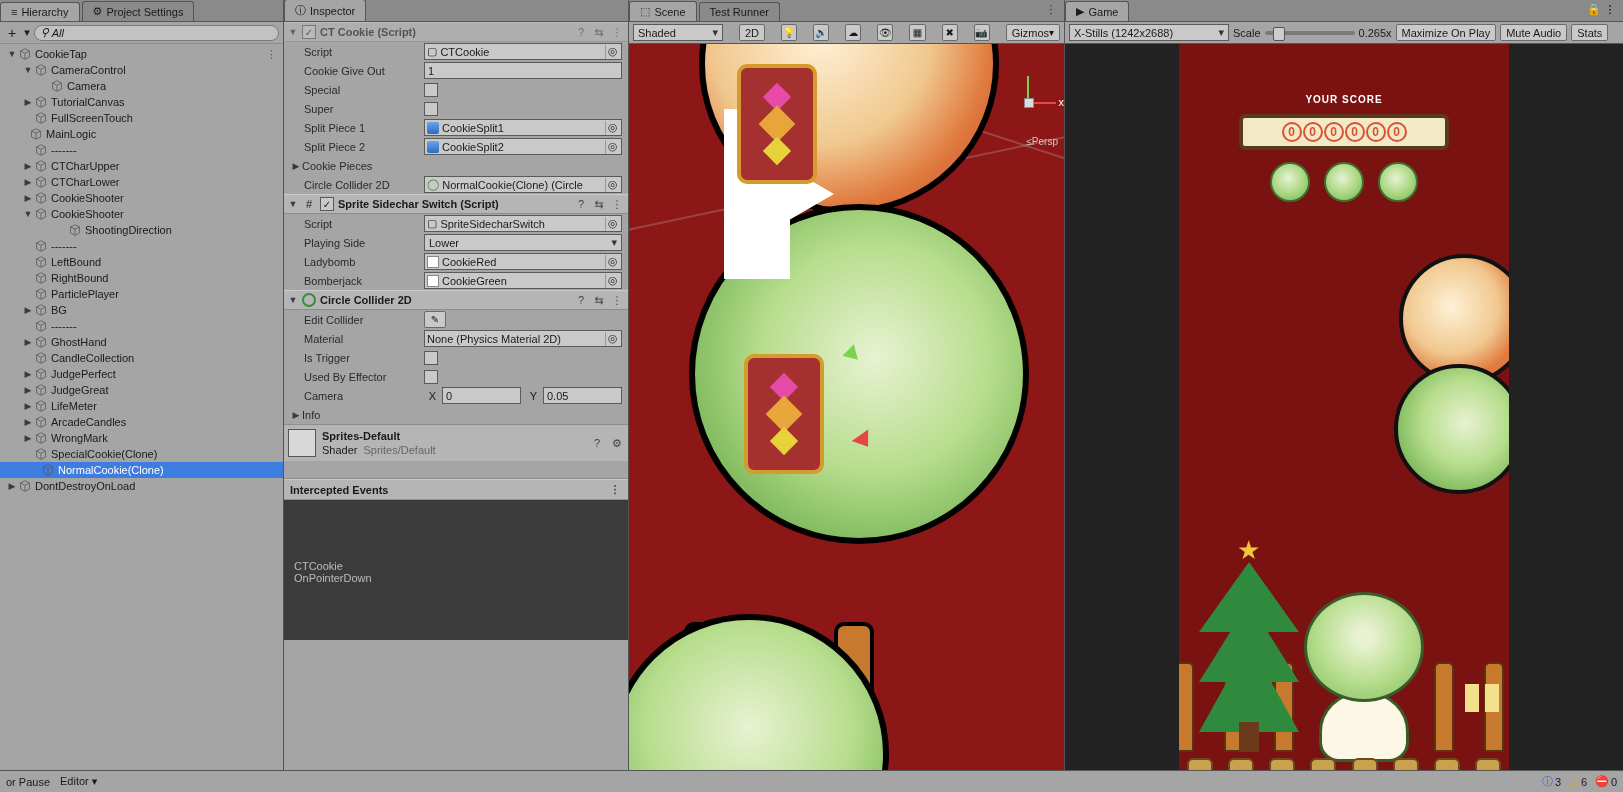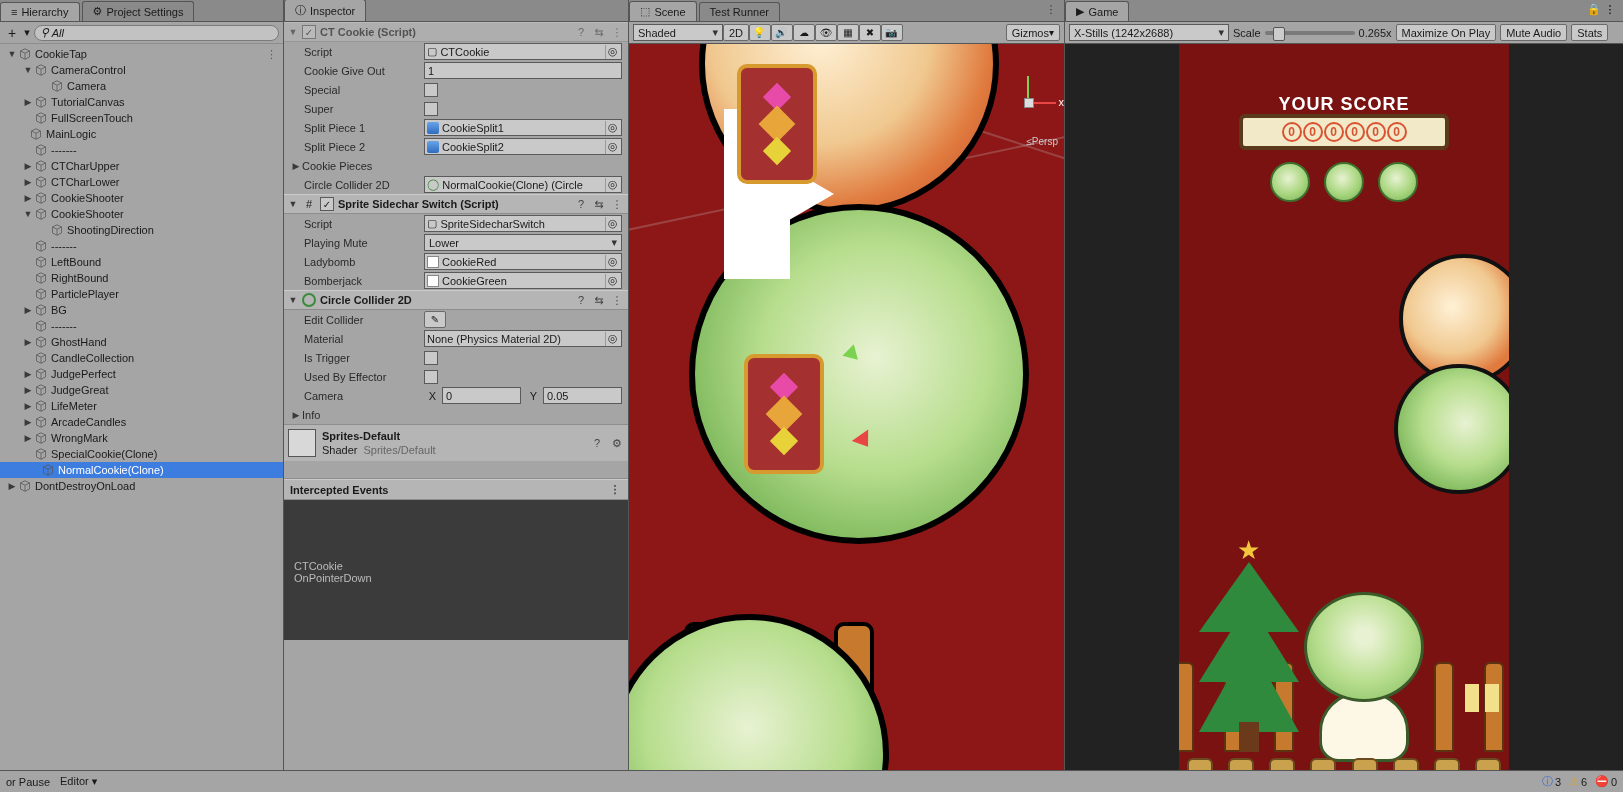--- a/index.html
+++ b/index.html
@@ -45,21 +45,21 @@
 .mini{width:50px}
 .axis-lbl{width:12px;text-align:right;margin-right:2px}
 .material-row{display:flex;align-items:center;padding:4px;border-top:1px solid #8d8d8d;background:#b5b5b5;gap:6px}
 .mat-preview{width:28px;height:28px;background:#d8d8d8;border:1px solid #555}
 .events-hdr{background:#b5b5b5;border-top:1px solid #cbcbcb;border-bottom:1px solid #8d8d8d;padding:3px 6px;font-weight:bold;display:flex;align-items:center}
 .events-body{background:#3b3b3b;color:#bbb;flex:1;min-height:140px;padding:60px 10px 10px}
 .events-body div{color:#bbb}
 
 
 .scene{width:436px;border-right:1px solid #555;display:flex;flex-direction:column;position:relative}
-.scene-toolbar{display:flex;align-items:center;height:22px;background:#a5a5a5;border-bottom:1px solid #555;padding:0 4px;gap:0}
+.scene-toolbar{display:flex;align-items:center;height:22px;background:#a5a5a5;border-bottom:1px solid #555;padding:0 4px;gap:16px}
 .tool-btn{height:17px;padding:0 5px;background:#c9c9c9;border:1px solid #6a6a6a;border-radius:2px;display:flex;align-items:center;font-size:10px}
 .tool-btn.icon-only{width:22px;justify-content:center;padding:0}
 .scene-view{flex:1;position:relative;background:#8d1616;overflow:hidden}
 .scene-art{position:absolute;inset:0}
 .circle{position:absolute;border-radius:50%;border:6px solid #000}
 .cookie-top{width:300px;height:300px;left:70px;top:-130px;background:radial-gradient(circle at 40% 40%,#fff1d6,#f0c88f 45%,#e07a3e 70%,#b8442a)}
 .cookie-mid{width:340px;height:340px;left:60px;top:160px;background:radial-gradient(circle at 55% 45%,#e8f2d2,#b6dd8c 45%,#7fb95d 75%,#4d8a3a)}
 .cookie-bot{width:280px;height:280px;left:-20px;top:570px;background:radial-gradient(circle at 50% 40%,#e8f2d2,#b6dd8c 50%,#7fb95d 78%)}
 .fence{position:absolute;width:40px;height:190px;background:#c77a2e;border:4px solid #000;border-radius:10px 10px 4px 4px;bottom:-20px}
 .fence.f1{left:55px}.fence.f2{left:205px}
@@ -75,21 +75,21 @@
 .persp{position:absolute;right:6px;top:92px;color:#ccc;font-size:10px}
 .arrow-red{position:absolute;left:225px;top:390px;width:0;height:0;border-left:10px solid transparent;border-right:10px solid transparent;border-top:14px solid #e84545;transform:rotate(-35deg)}
 .arrow-grn{position:absolute;left:215px;top:300px;width:0;height:0;border-left:8px solid transparent;border-right:8px solid transparent;border-bottom:14px solid #7ad24e;transform:rotate(15deg)}
 .wire{position:absolute;border:1px solid rgba(200,200,200,.25)}
 
 
 .game{flex:1;display:flex;flex-direction:column}
 .game-toolbar{display:flex;align-items:center;height:22px;background:#a5a5a5;border-bottom:1px solid #555;padding:0 4px;gap:4px}
 .game-view{flex:1;background:#222;display:flex;justify-content:center;overflow:hidden}
 .phone{width:330px;height:100%;background:#7a1212;position:relative;overflow:hidden}
-.score-lbl{position:absolute;top:50px;left:0;right:0;text-align:center;color:#fff;font-weight:bold;letter-spacing:1px;font-size:18px}
+.score-lbl{position:absolute;top:50px;left:0;right:0;text-align:center;color:#fff;font-weight:bold;letter-spacing:1px;font-size:10px}
 .score-box{position:absolute;top:70px;left:50%;transform:translateX(-50%);width:210px;height:36px;background:#f2e9c8;border:4px solid #5a3a1a;border-radius:6px;display:flex;align-items:center;justify-content:center;gap:1px}
 .digit{width:20px;height:20px;border:2px solid #d95232;border-radius:50%;display:flex;align-items:center;justify-content:center;color:#d95232;font-weight:bold;font-size:12px}
 .lives{position:absolute;top:118px;left:0;right:0;display:flex;justify-content:center;gap:14px}
 .life{width:40px;height:40px;border-radius:50%;background:radial-gradient(circle at 45% 40%,#e8f2d2,#a8d67f 55%,#74af53);border:2px solid #3e6f2e}
 .g-cookie1{position:absolute;width:130px;height:130px;border-radius:50%;border:4px solid #111;right:-20px;top:210px;background:radial-gradient(circle at 40% 40%,#fff1d6,#f0c88f 45%,#e07a3e 70%)}
 .g-cookie2{position:absolute;width:130px;height:130px;border-radius:50%;border:4px solid #111;right:-15px;top:320px;background:radial-gradient(circle at 55% 45%,#e8f2d2,#b6dd8c 45%,#7fb95d 75%)}
 .g-tree{position:absolute;left:10px;bottom:40px;width:120px;height:220px}
 .tri{position:absolute;width:0;height:0;border-left:50px solid transparent;border-right:50px solid transparent}
 .tri.t1{border-bottom:70px solid #2f8a3e;bottom:120px;left:10px}
 .tri.t2{border-bottom:80px solid #2f8a3e;bottom:70px;left:10px}
@@ -250,21 +250,21 @@
         <div class="tree-row" style="padding-left: 22px;">
           <span class="fold">▼</span>
           <span class="cube">
             <svg viewBox="0 0 16 16">
               <path d="M8 1l6 3v8l-6 3-6-3V4z" fill="none" stroke="#555" stroke-width="1"></path>
               <path d="M2 4l6 3 6-3M8 7v8" fill="none" stroke="#555" stroke-width="1"></path>
             </svg>
           </span>
           <span class="row-label">CookieShooter</span>
         </div>
-        <div class="tree-row" style="padding-left: 38px; text-align: right;">
+        <div class="tree-row" style="padding-left: 56px; text-align: right;">
           <span class="fold"></span>
           <span class="cube">
             <svg viewBox="0 0 16 16">
               <path d="M8 1l6 3v8l-6 3-6-3V4z" fill="none" stroke="#555" stroke-width="1"></path>
               <path d="M2 4l6 3 6-3M8 7v8" fill="none" stroke="#555" stroke-width="1"></path>
             </svg>
           </span>
           <span class="row-label">ShootingDirection</span>
         </div>
         <div class="tree-row" style="padding-left: 22px;">
@@ -529,21 +529,21 @@
           <div class="prop-label">Script</div>
           <div class="prop-val">
             <div class="obj-field readonly">
               <span>▢</span>
               <span>SpriteSidecharSwitch</span>
               <span class="obj-target">◎</span>
             </div>
           </div>
         </div>
       <div class="prop">
-          <div class="prop-label">Playing Mute</div>
+          <div class="prop-label">Playing Side</div>
           <div class="prop-val">
             <div class="dropdown">
               <span>Lower</span>
             </div>
           </div>
         </div>
       <div class="prop">
           <div class="prop-label">Ladybomb</div>
           <div class="prop-val">
             <div class="obj-field">

